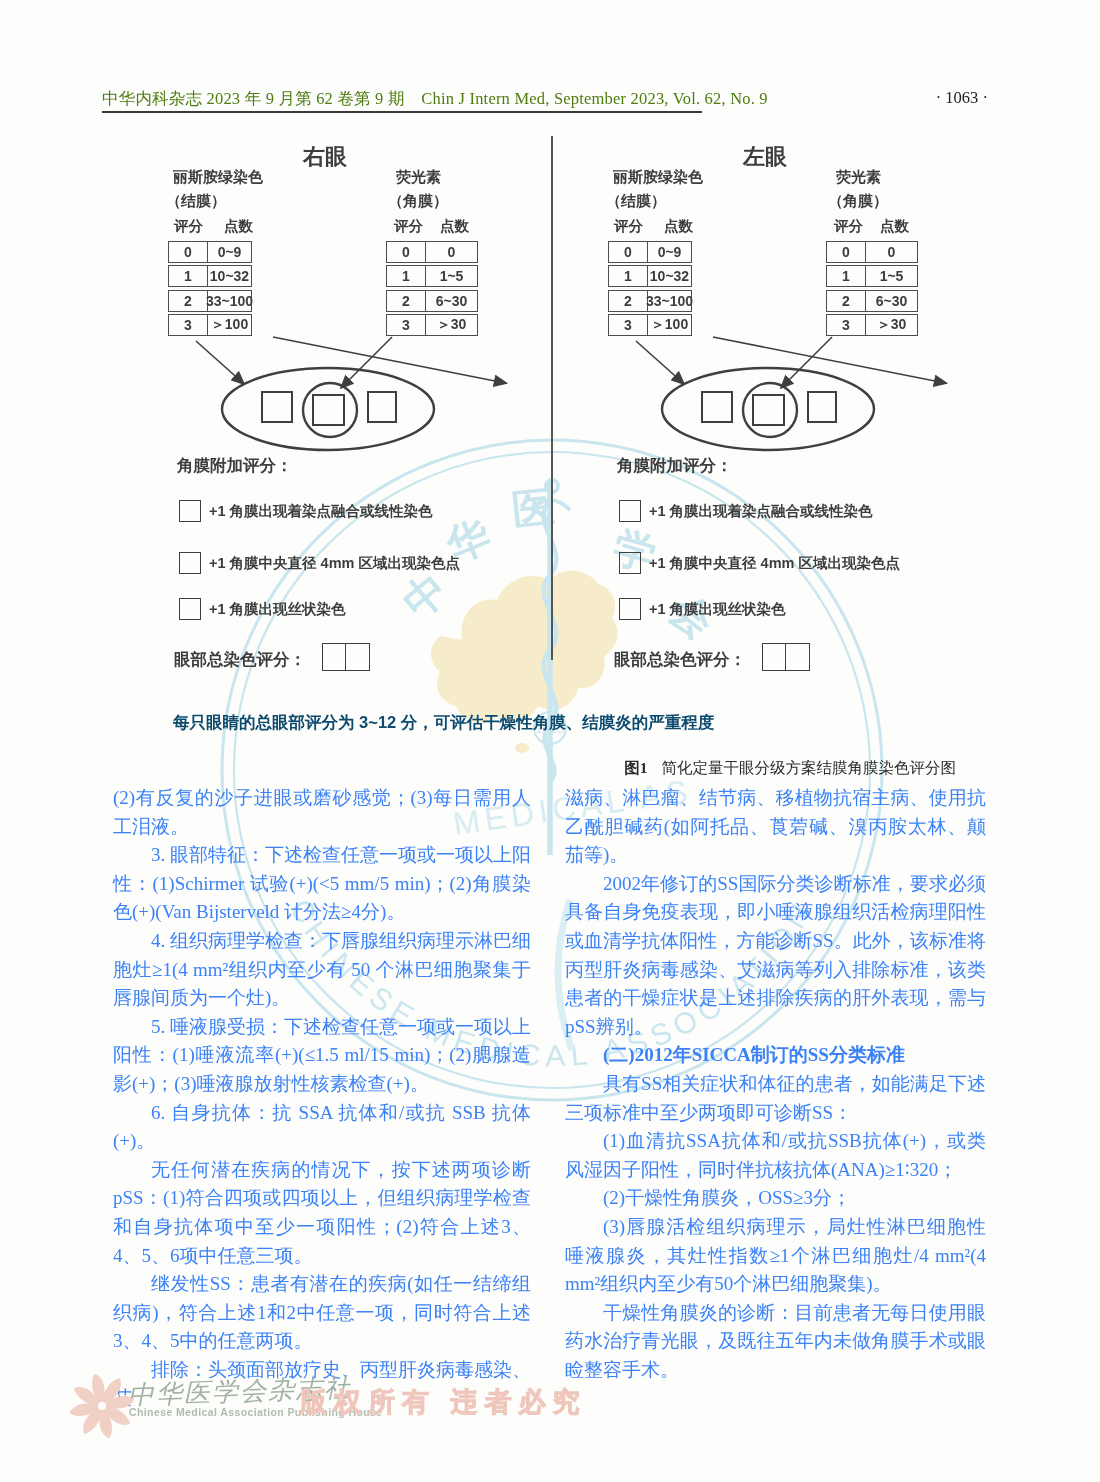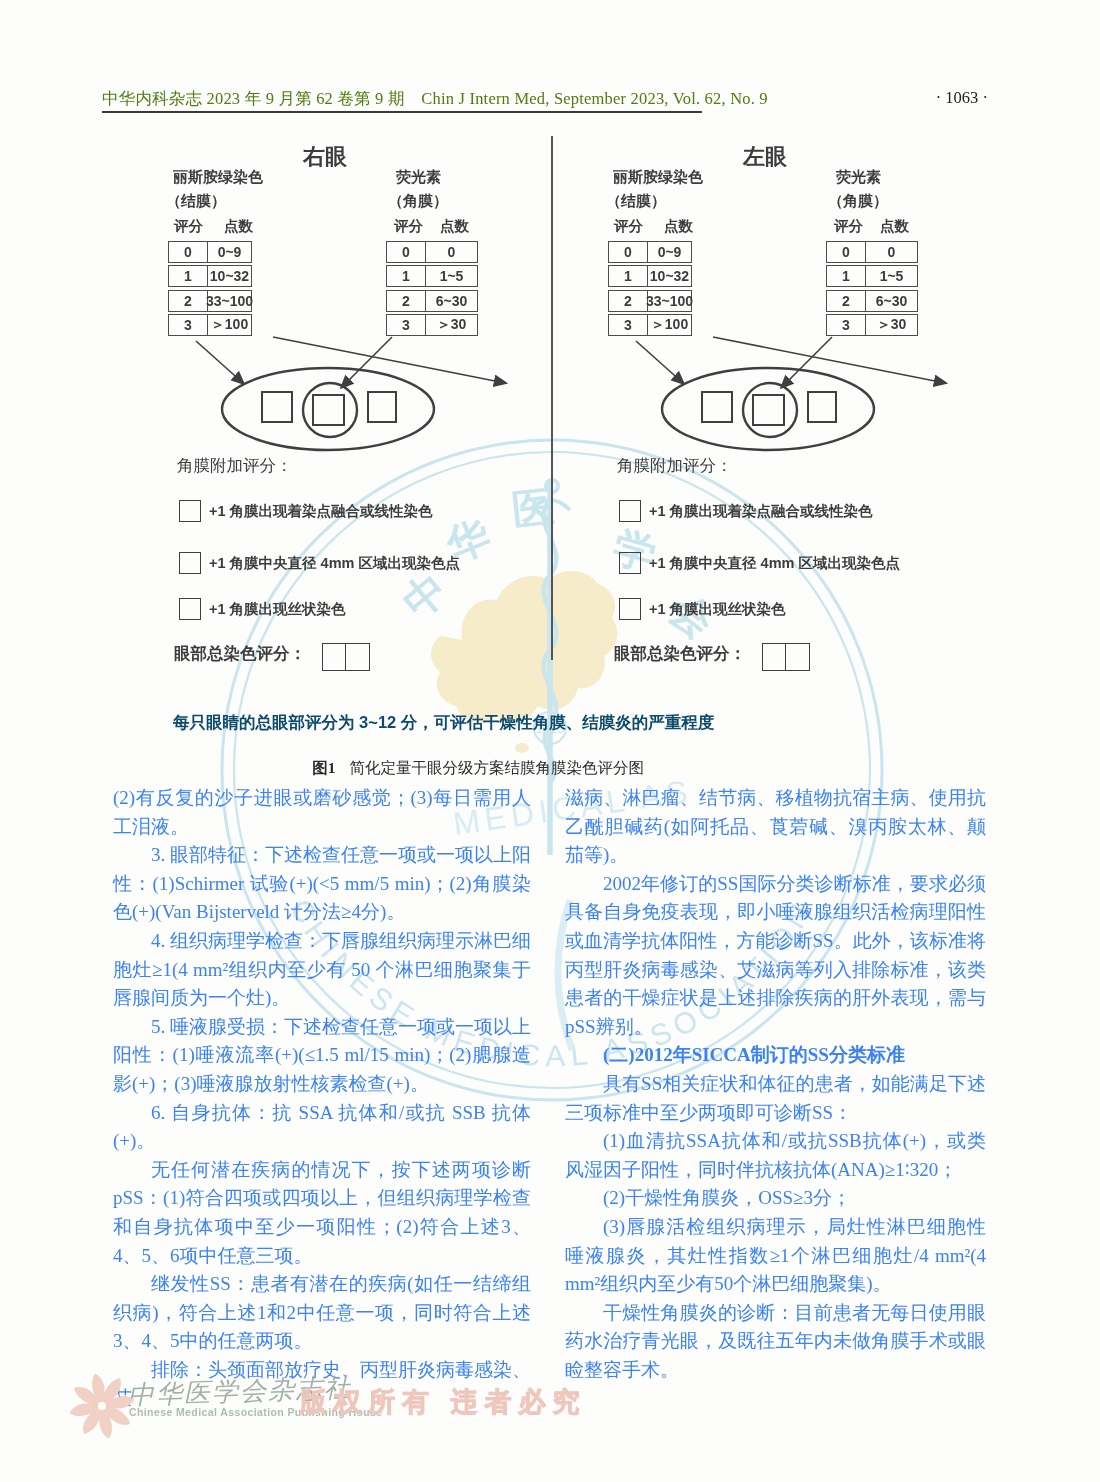--- a/index.html
+++ b/index.html
@@ -25,33 +25,33 @@
   .stain-name { position:absolute; font-size:15px; font-weight:600; }
   .col-h { position:absolute; top:77px; font-size:14.5px; font-weight:600; }
   .score-table { position:absolute; top:98px; }
   .t-row { display:flex; margin-top:2.5px; }
   .t-row > div { height:22px; border:1.4px solid #4c4c4c; display:flex; align-items:center; justify-content:center;
                  font-family:"Liberation Sans","DejaVu Sans",sans-serif; font-size:14px; font-weight:700; background:transparent; }
   .t-row .c1 { width:39px; border-right:none; }
   .t-row .c2 { width:45px; }
   .t-narrow .c2 { width:53px; }
   .eye-svg { position:absolute; left:0; top:185px; }
-  .sub-title { position:absolute; left:27px; top:315px; font-size:16.5px; font-weight:400; }
+  .sub-title { position:absolute; left:27px; top:315px; font-size:16.5px; font-weight:700; }
   .cb-row { position:absolute; left:29px; display:flex; align-items:center; }
   .cb-box { width:22px; height:22px; border:1.9px solid #3f3f3f; margin-right:8px; flex:none; background:transparent; }
   .cb-label { font-size:14.5px; font-weight:600; white-space:nowrap; }
-  .total-row { position:absolute; left:24px; display:flex; align-items:flex-start; }
+  .total-row { position:absolute; left:24px; display:flex; align-items:flex-end; }
   .total-label { font-size:16.5px; font-weight:700; margin-right:16px; }
   .total-boxes { display:flex; }
   .total-boxes div { width:24px; height:28px; border:1.7px solid #3f3f3f; background:transparent; }
   .total-boxes div + div { border-left:none; }
 
   .fig-summary { position:absolute; left:173px; top:712px; width:560px; font-size:16.5px; font-weight:600;
                  font-family:"Liberation Sans","DejaVu Sans",sans-serif; color:#0c4a6e; white-space:nowrap; }
-  .fig-caption { position:absolute; left:0; top:758px; width:956px; text-align:center; font-size:15.5px; color:#2a2a2a; }
+  .fig-caption { position:absolute; left:0; top:758px; width:956px; text-align:right; font-size:15.5px; color:#2a2a2a; }
   .fig-caption .cap-tag { font-weight:700; margin-right:14px; }
 
   
   .col { position:absolute; top:784px; font-size:19px; line-height:28.6px; text-align:justify; color:#3b82f6; }
   #col-left  { left:113px; width:418px; }
   #col-right { left:565px; width:421px; }
   .col p { text-indent:0; }
   .col p.ind { text-indent:2em; }
   .col p.bold { font-weight:700; }
 

